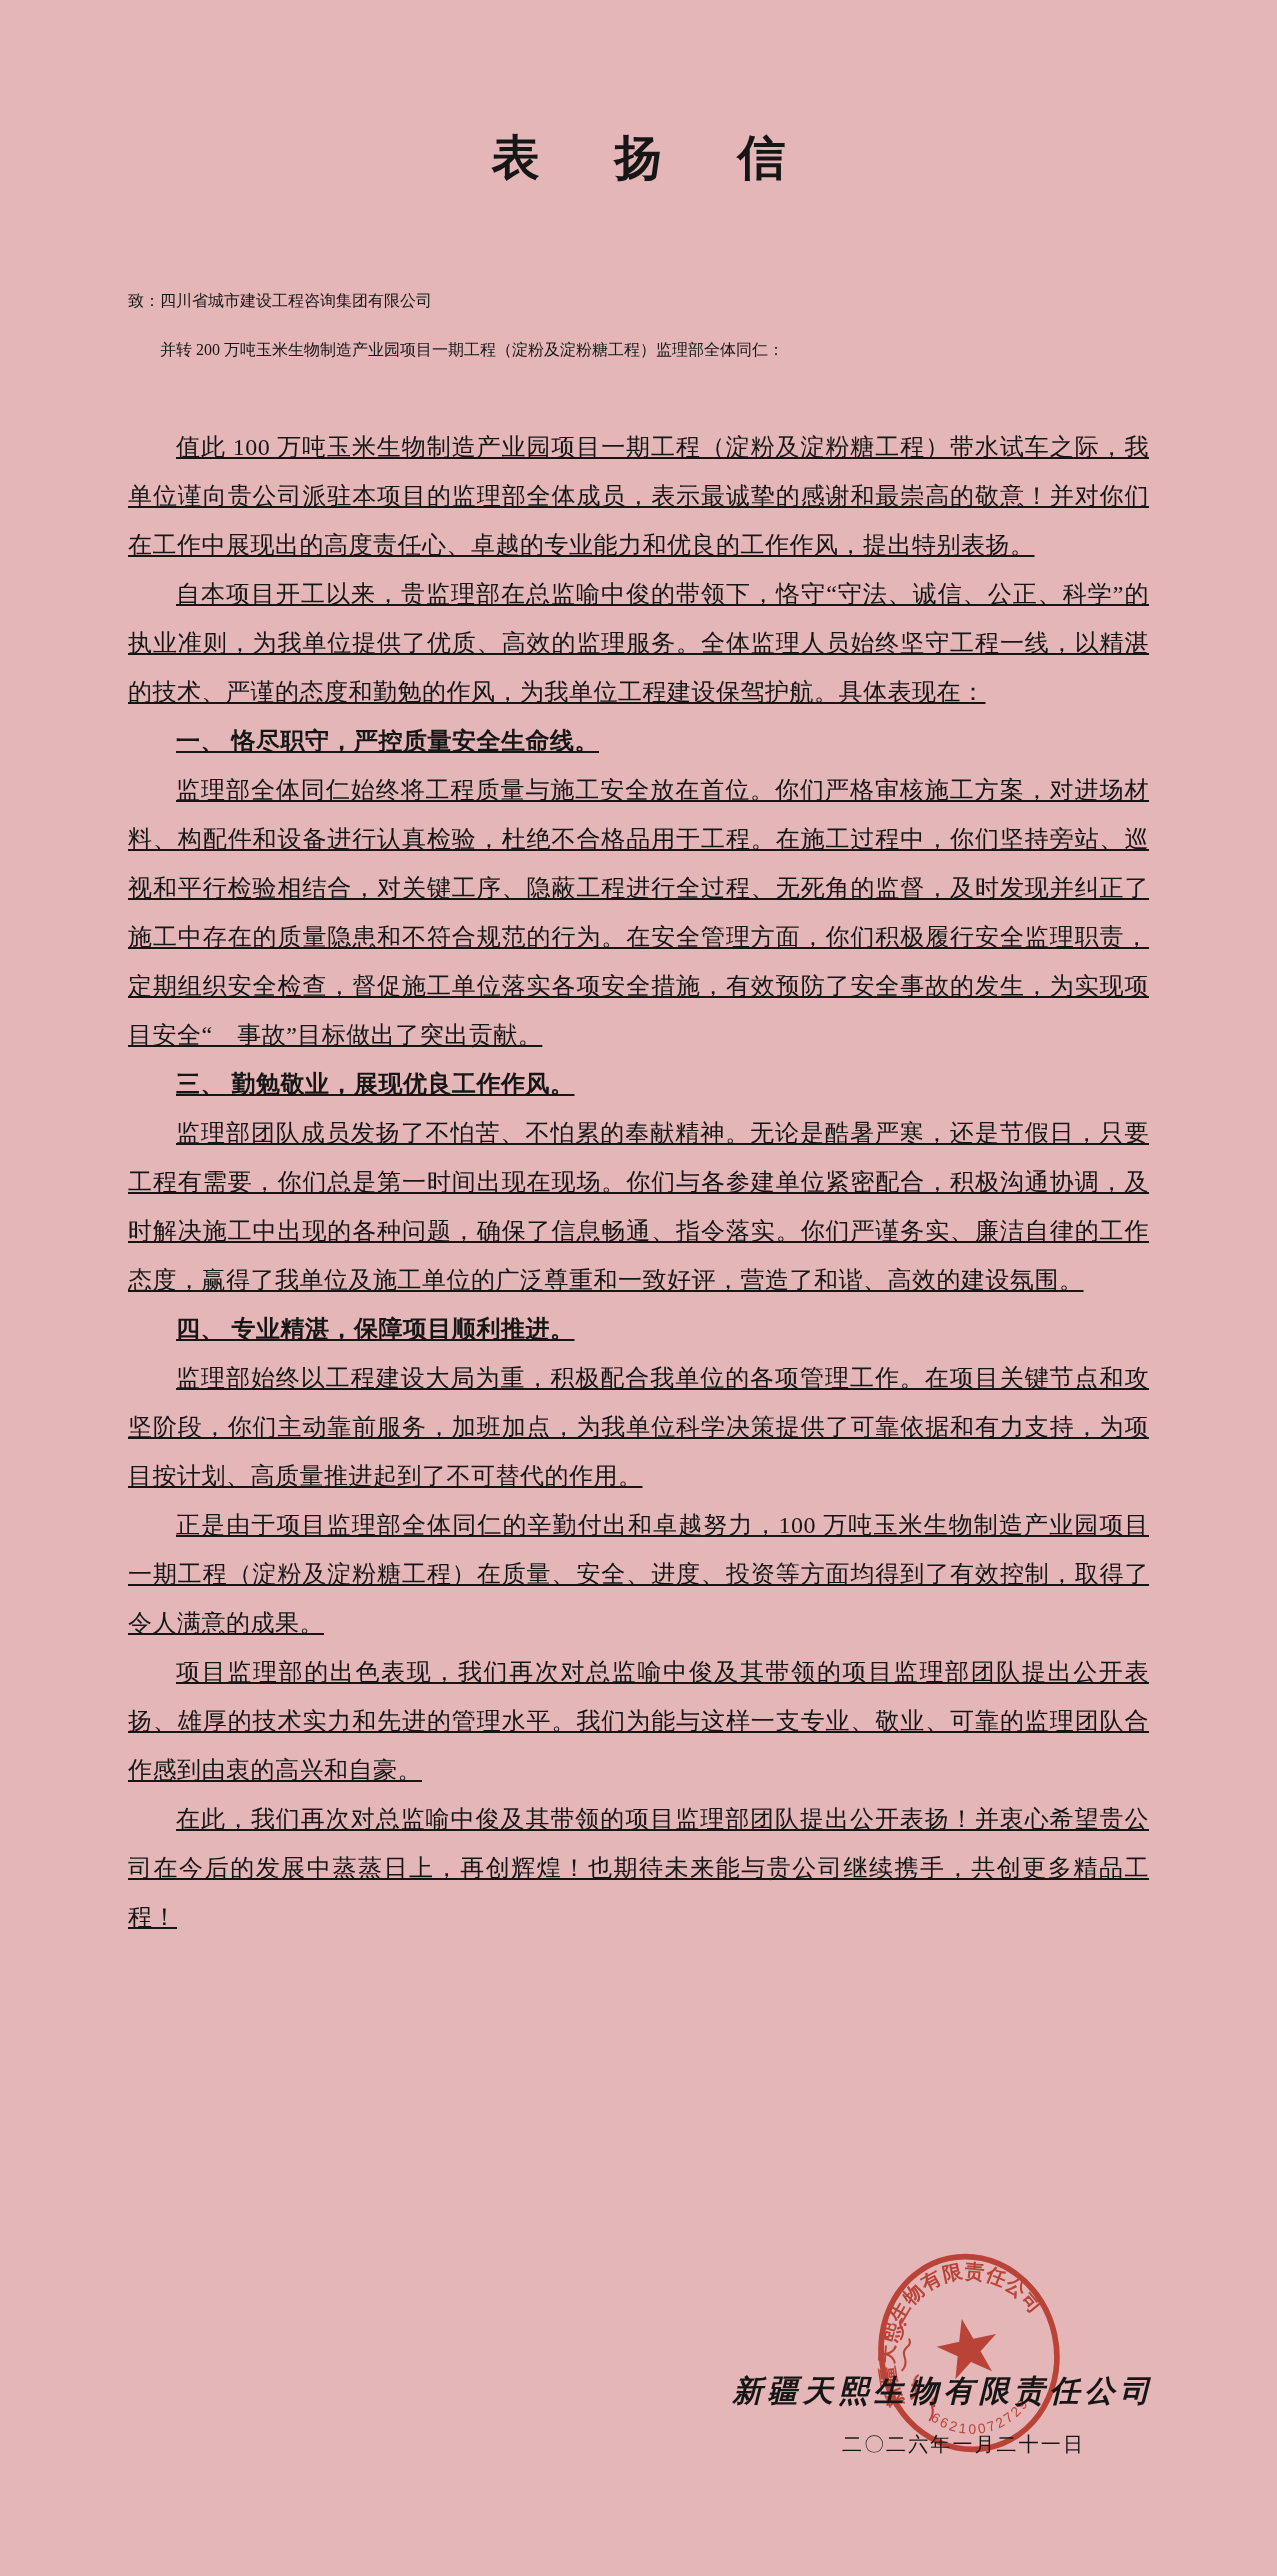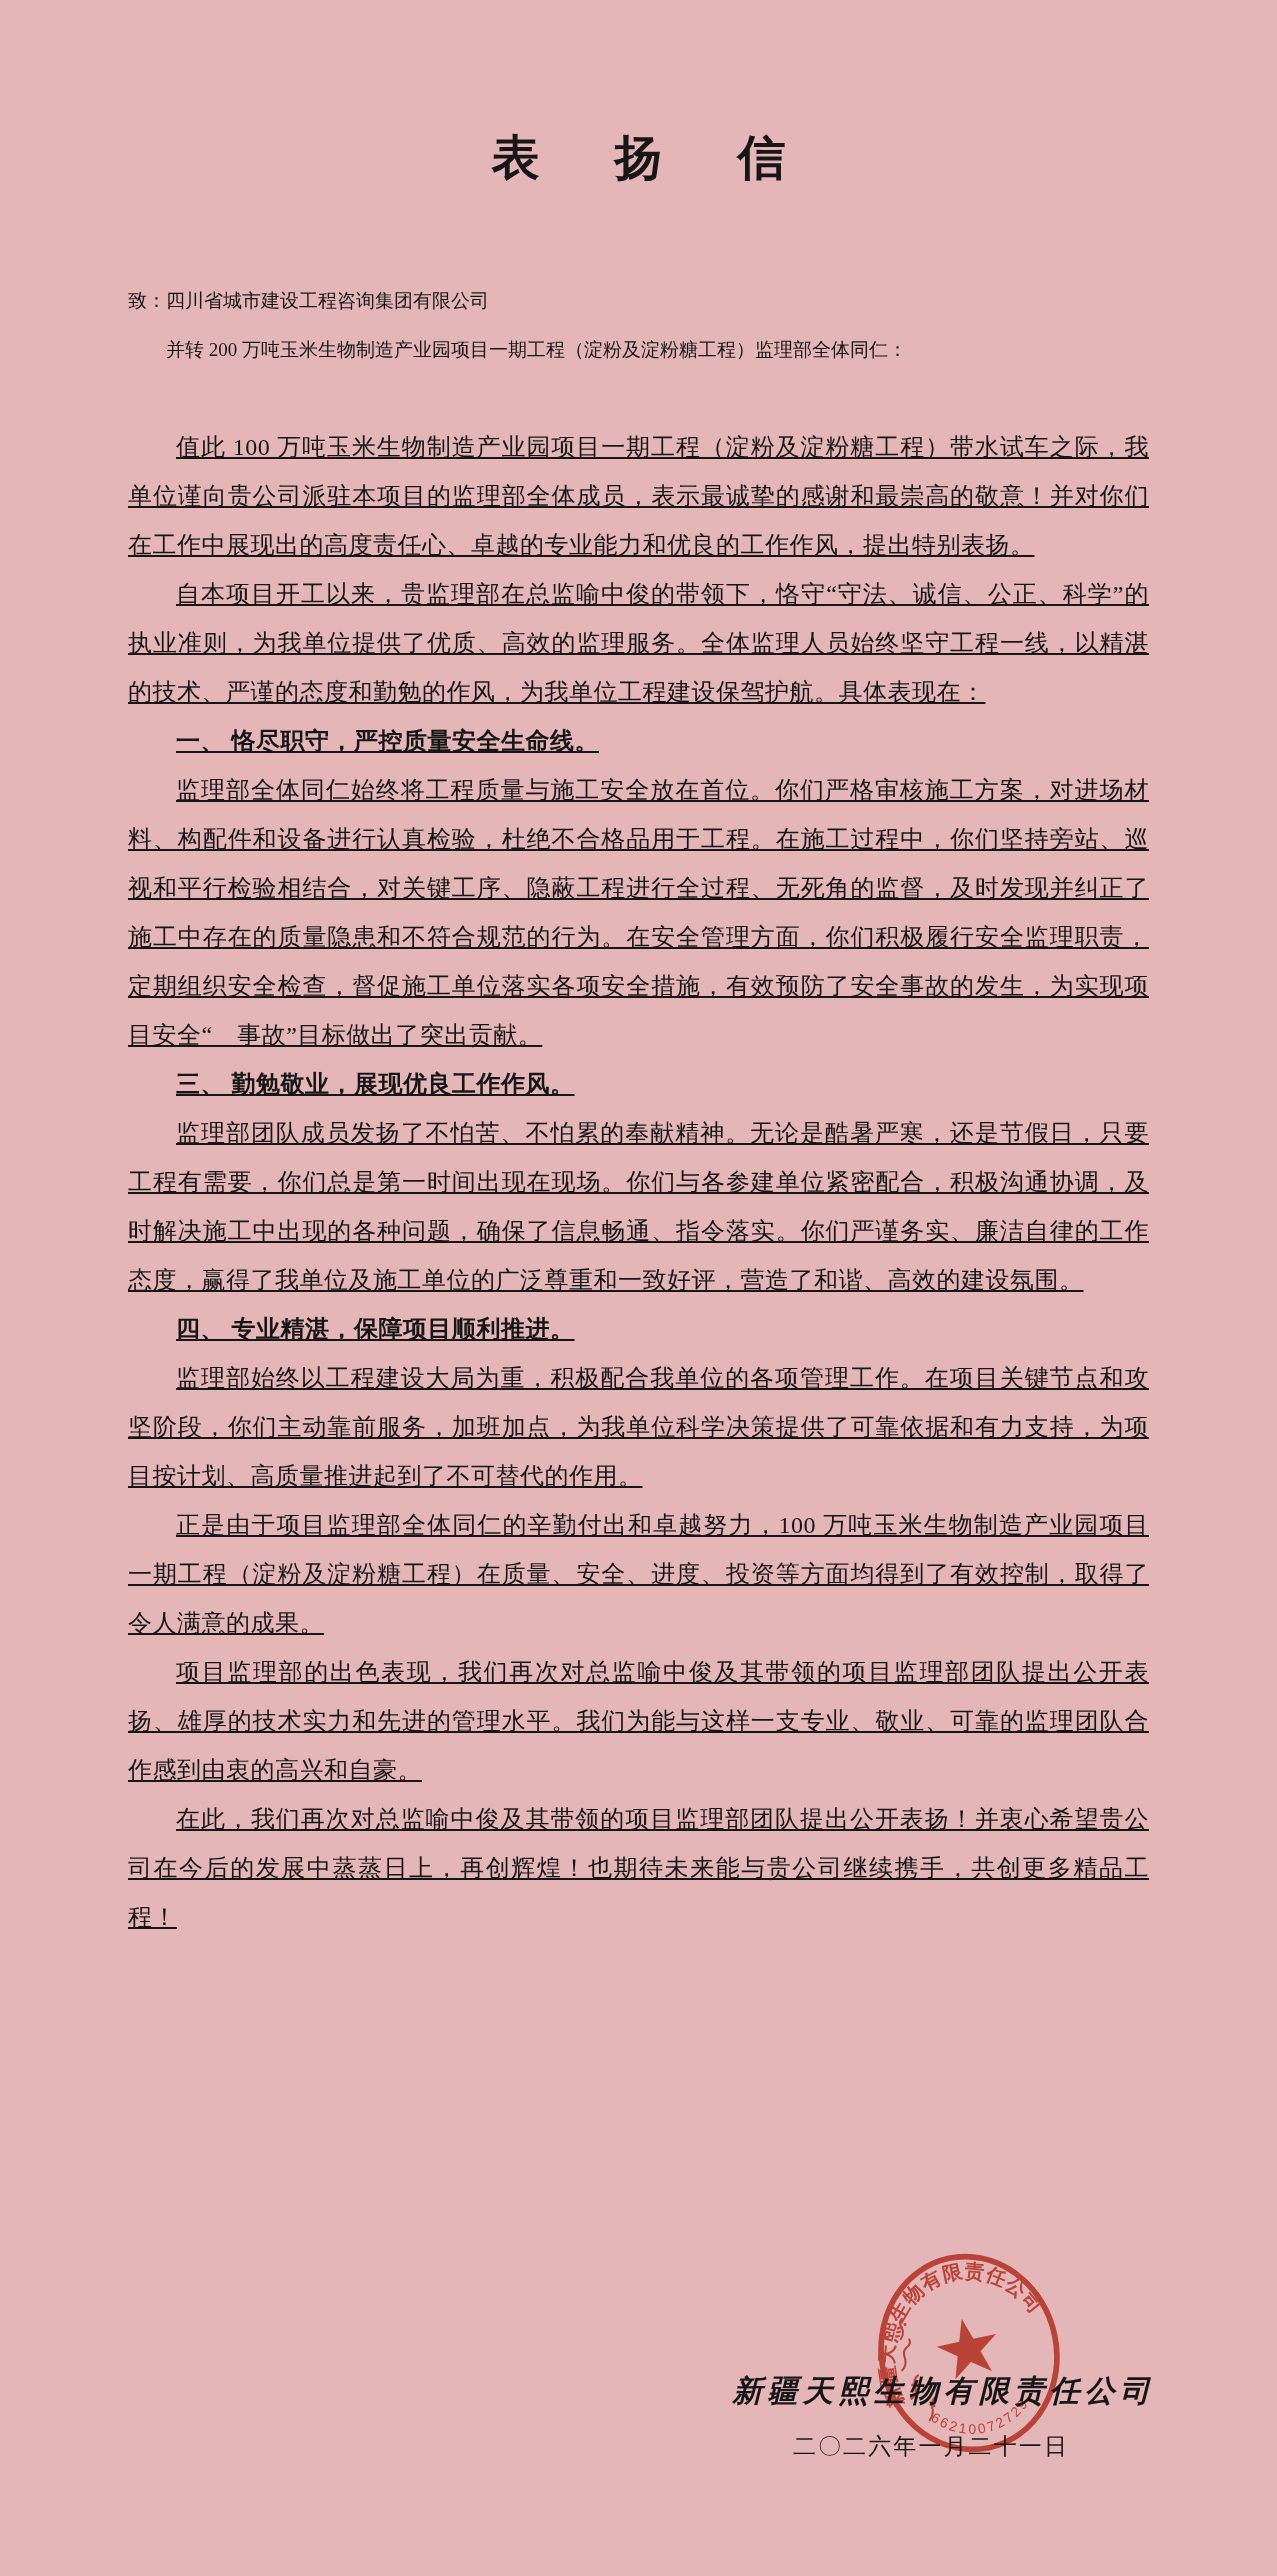--- a/index.html
+++ b/index.html
@@ -17,21 +17,21 @@
     display: flex;
     justify-content: center;
     gap: 75px;
     padding-top: 126px;
     font-size: 48px;
     font-weight: 900;
     letter-spacing: 0;
   }
   .salutation {
     margin-top: 86px;
-    font-size: 19px;
+    font-size: 16px;
     line-height: 49px;
   }
   .salutation .indent { text-indent: 2em; }
   .letter-body {
     margin-top: 49px;
     font-size: 24px;
     line-height: 49px;
     text-align: justify;
     letter-spacing: 0.5px;
     text-decoration: underline;
@@ -44,22 +44,22 @@
     right: 122px;
     font-size: 30px;
     font-weight: bold;
     font-style: italic;
     letter-spacing: 5.2px;
     white-space: nowrap;
   }
   .sig-date {
     position: absolute;
     top: 2431px;
-    right: 208px;
-    font-size: 23px;
+    right: 192px;
+    font-size: 20px;
     letter-spacing: 2.1px;
     white-space: nowrap;
   }
   .stamp {
     position: absolute;
     left: 873px;
     top: 2248px;
     width: 192px;
     height: 210px;
     opacity: 0.82;

